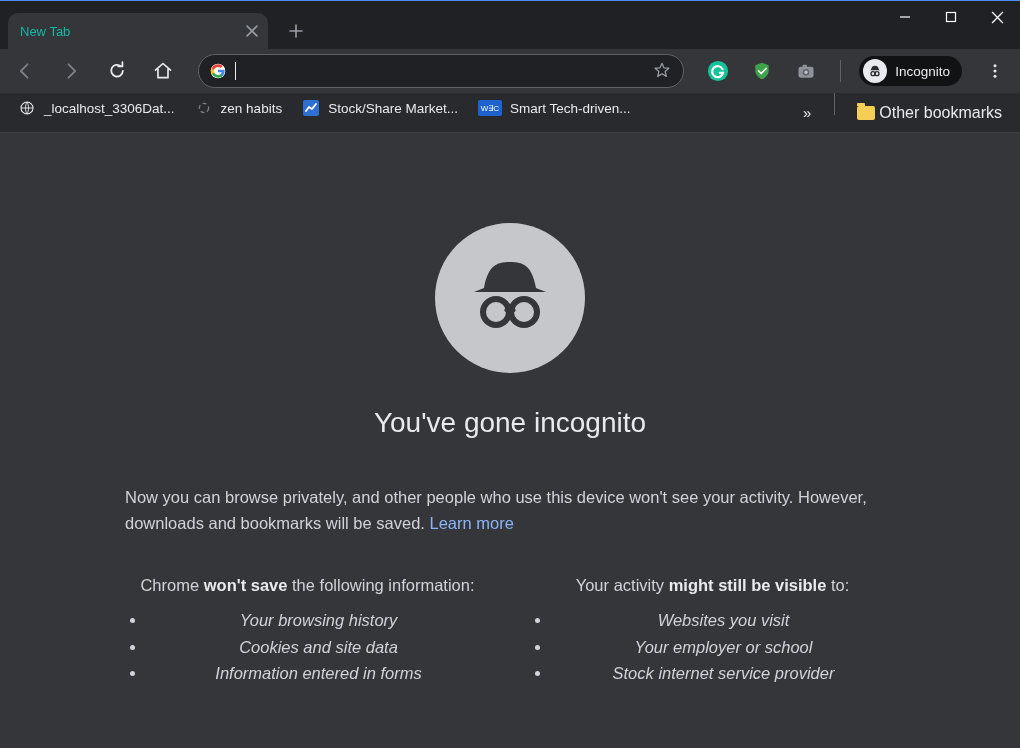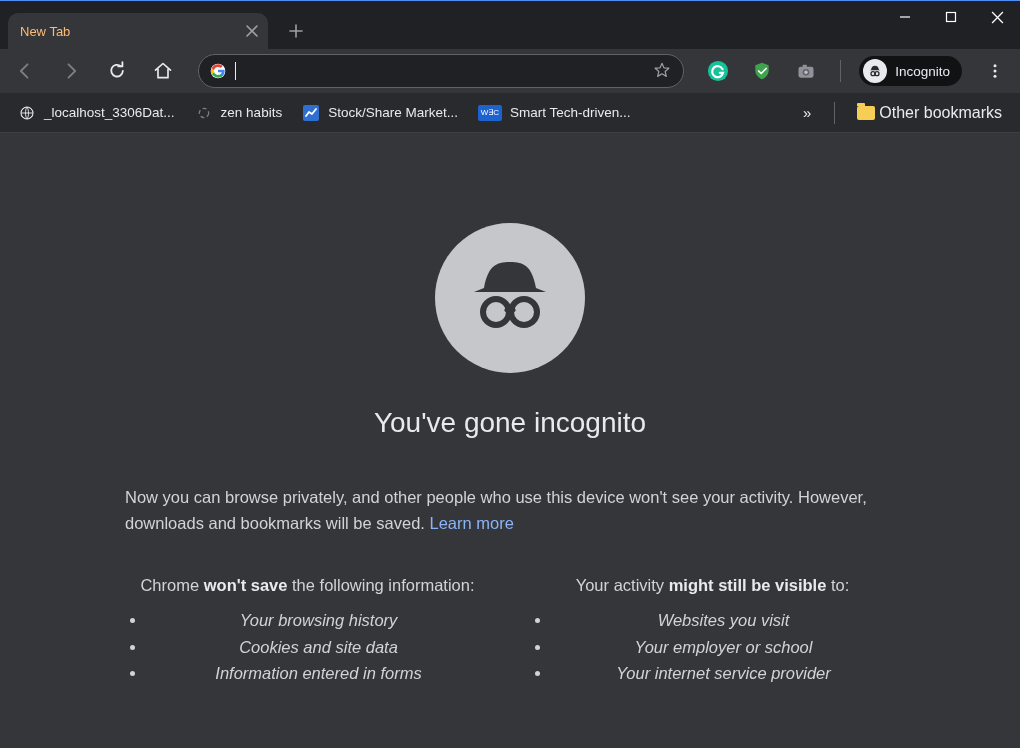--- a/index.html
+++ b/index.html
@@ -1,21 +1,21 @@
 <!DOCTYPE html>
 <html><head>
 <meta charset="utf-8">
 <style>
   * { box-sizing: border-box; margin: 0; padding: 0; }
   html, body { width: 1020px; height: 748px; overflow: hidden; font-family: "Segoe UI", Arial, sans-serif; background: #202124; color: #e8eaed; }
   .window { width: 100%; height: 100%; display: flex; flex-direction: column; border-top: 1px solid #4e8ef7; }
 
   
   .titlebar { height: 48px; background: #202124; display: flex; align-items: flex-end; padding-left: 0; position: relative; }
-  .tab { height: 36px; background: #35363a; border-radius: 10px 10px 0 0; display: flex; align-items: center; padding: 8px 12px; margin-left: 8px; min-width: 260px; position: relative; color: #fdba74; font-size: 13px; }
+  .tab { height: 36px; background: #35363a; border-radius: 10px 10px 0 0; display: flex; align-items: center; padding: 8px 12px; margin-left: 8px; min-width: 260px; position: relative; color: #14b8a6; font-size: 13px; }
   .tab .close { position: absolute; right: 8px; top: 50%; transform: translateY(-50%); width: 16px; height: 16px; display:flex; align-items:center; justify-content:center; color:#9aa0a6; cursor:pointer; }
   .newtab { width: 28px; height: 28px; display:flex; align-items:center; justify-content:center; margin-left: 14px; margin-bottom: 4px; color:#9aa0a6; cursor:pointer; border-radius:50%; }
   .win-controls { position: absolute; right: 0; top: 0; height: 40px; display:flex; }
   .win-btn { width: 46px; height: 32px; display:flex; align-items:center; justify-content:center; color:#fff; cursor:pointer; }
 
   
   .toolbar { height: 44px; background: #35363a; display:flex; align-items:center; padding: 0 8px; gap:12px; }
   .icon-btn { width: 34px; height: 34px; display:flex; align-items:center; justify-content:center; border-radius:50%; cursor:pointer; color:#9aa0a6; }
   .icon-btn.active { color:#e8eaed; }
   .omnibox { flex:1; height: 34px; background:#202124; border:1px solid #5f6368; border-radius:17px; display:flex; align-items:center; padding:0 10px; margin: 0 6px; position:relative; }
@@ -25,21 +25,21 @@
   .caret { width: 1px; height: 18px; background: #e8eaed; animation: blink 1s step-end infinite; margin-left:8px; }
   @keyframes blink { 50% { opacity: 0; } }
 
   .ext-icon { width:26px; height:26px; display:flex; align-items:center; justify-content:center; cursor:pointer; margin:0 3px; }
   .divider { width:1px; height:22px; background:#5f6368; margin:0 6px; }
 
   .incognito-chip { height: 30px; background:#111214; border-radius:15px; display:flex; align-items:center; padding:0 12px 0 4px; gap:8px; color:#e8eaed; font-size:13.5px; cursor:pointer; }
   .incognito-circle { width:24px; height:24px; border-radius:50%; background:#e8eaed; display:flex; align-items:center; justify-content:center; }
 
   
-  .bookmarks { height: 40px; background:#292a2d; display:flex; align-items:center; padding:0 10px; gap:4px; border-bottom:1px solid #3c4043; }
+  .bookmarks { height: 40px; background:#292a2d; display:flex; padding:0 10px; gap:4px; border-bottom:1px solid #3c4043; }
   .bm { height:30px; display:flex; align-items:center; gap:8px; padding:0 8px; border-radius:4px; cursor:pointer; color:#e8eaed; font-size:13.5px; white-space:nowrap; }
   .bm .ico { width:18px; height:18px; display:flex; align-items:center; justify-content:center; font-size:12px; }
   .bm-overflow { margin-left:auto; width:26px; display:flex; align-items:center; justify-content:center; color:#e8eaed; cursor:pointer; font-size:15px; }
   .other-bm { display:flex; align-items:center; gap:4px; padding:0 8px; cursor:pointer; font-size:16px; }
   .folder-ico { width:18px; height:14px; background:#f6ce55; border-radius:2px; position:relative; }
   .folder-ico::before { content:""; position:absolute; top:-3px; left:0; width:8px; height:3px; background:#f6ce55; border-radius:1px 1px 0 0; }
   .vdiv { width:1px; height:22px; background:#5f6368; margin:0 10px; }
 
   
   .content { flex:1; overflow:auto; background:#35363a; display:flex; flex-direction:column; align-items:center; }
@@ -250,20 +250,20 @@
             <li>Information entered in forms</li>
           </ul>
         </div>
         <div class="col">
           <p class="col-head">
             <span>Your activity </span><b>might still be visible</b><span> to:</span>
           </p>
           <ul class="items">
             <li>Websites you visit</li>
             <li>Your employer or school</li>
-            <li>Your internet service provider</li>
+            <li>Stock internet service provider</li>
           </ul>
         </div>
       </div>
     </div>
   </div>
 
 </div>
 
 </body></html>

